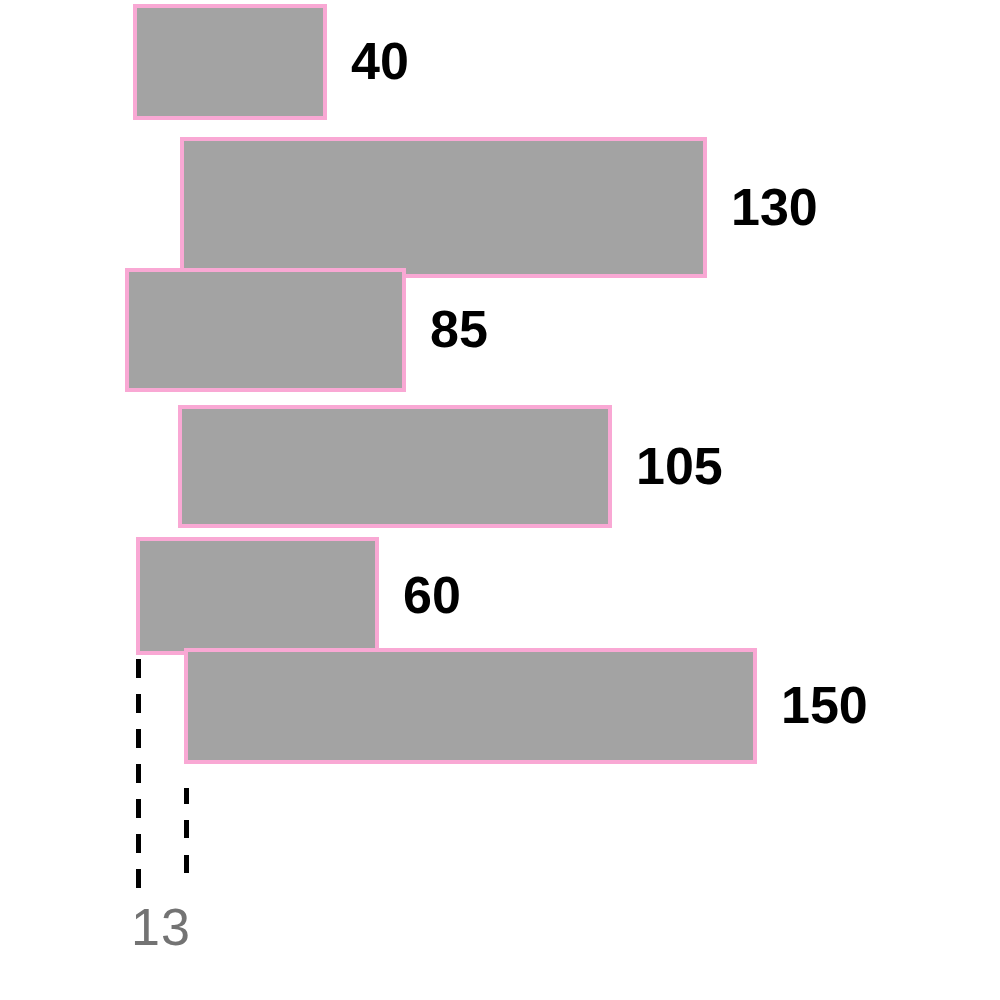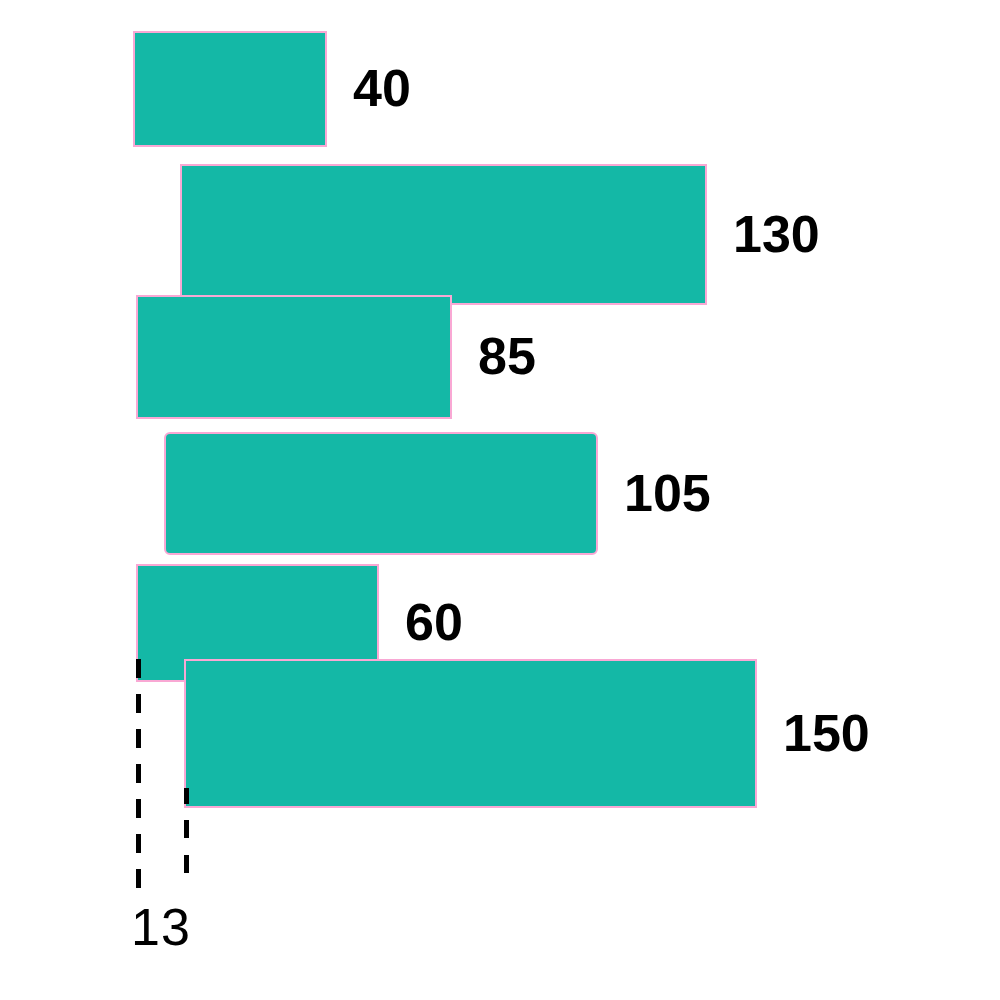--- a/index.html
+++ b/index.html
@@ -11,55 +11,54 @@
     position: relative;
     width: 1000px;
     height: 1000px;
     background: #ffffff;
     overflow: hidden;
     font-family: "Liberation Sans", "DejaVu Sans", sans-serif;
   }
   .bar {
     position: absolute;
     box-sizing: border-box;
-    background: #14b8a6;
-    border: 2px solid #f9a8d4;
-    margin-top: 27px;
+    background: #a3a3a3;
+    border: 4px solid #f9a8d4;
   }
   .bar .val {
     position: absolute;
     left: calc(100% + 28px);
     top: 50%;
     transform: translateY(-52%);
     font-size: 52px;
     font-weight: 700;
     color: #000000;
     white-space: nowrap;
     line-height: 1;
   }
   
   .b1 { left: 133px; top: 4px;   width: 194px; height: 116px; }
   .b2 { left: 180px; top: 137px; width: 527px; height: 141px; }
-  .b3 { left: 136px; top: 268px; width: 316px; height: 124px; }
-  .b4 { left: 164px; top: 405px; width: 434px; height: 123px; border-radius: 6px; }
+  .b3 { left: 125px; top: 268px; width: 281px; height: 124px; }
+  .b4 { left: 178px; top: 405px; width: 434px; height: 123px; }
   .b5 { left: 136px; top: 537px; width: 243px; height: 118px; text-align: center; }
-  .b6 { left: 184px; top: 632px; width: 573px; height: 149px; }
+  .b6 { left: 184px; top: 648px; width: 573px; height: 116px; }
   .overlay {
     position: absolute;
     left: 0;
     top: 0;
     pointer-events: none;
   }
   .offset-label {
     position: absolute;
     left: 131px;
     top: 901px;
     font-size: 52px;
     font-weight: 400;
-    color: #000000;
+    color: #737373;
     line-height: 1;
     letter-spacing: 1px;
   }
 </style>
 </head>
 <body>
 
 <div class="canvas">
 
   <div class="bar b1">

